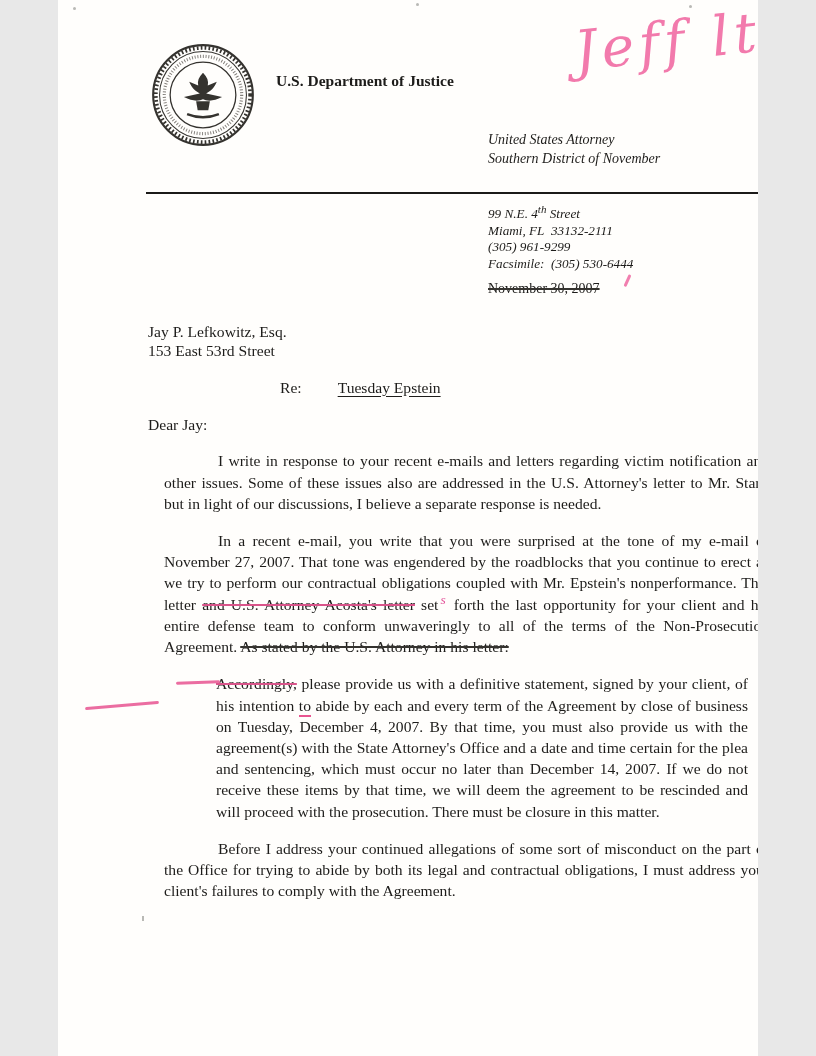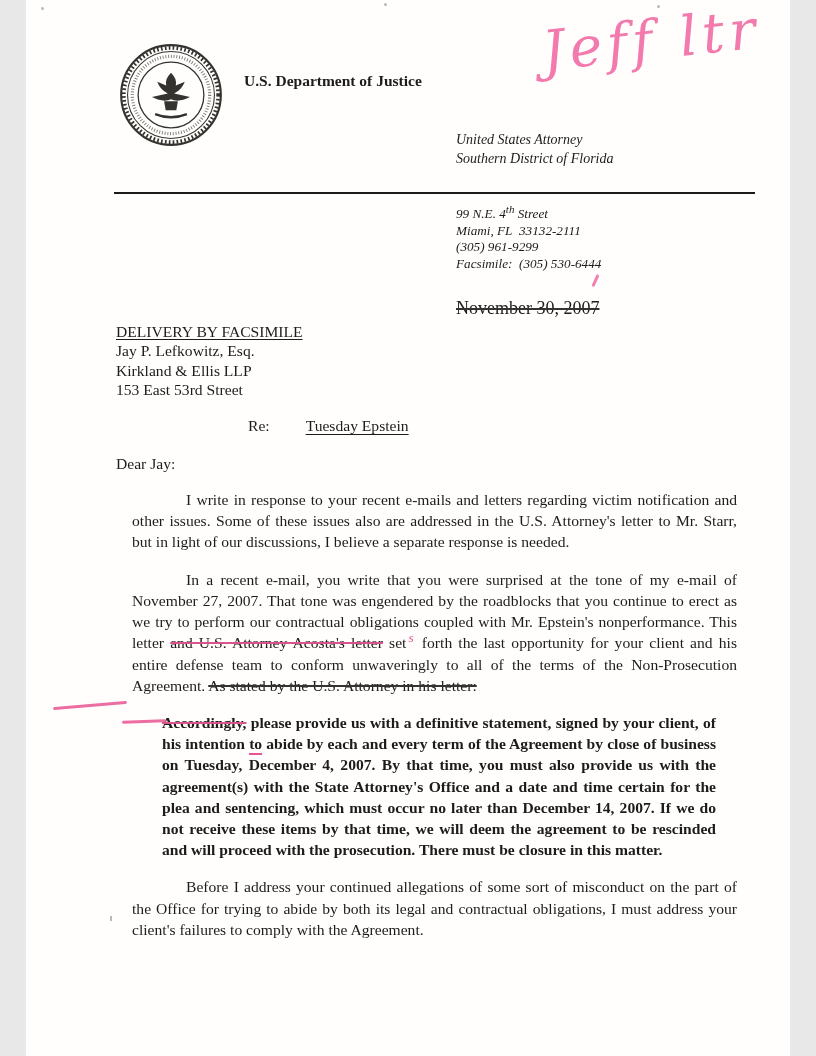--- a/index.html
+++ b/index.html
@@ -1,30 +1,30 @@
 <!DOCTYPE html>
 <html><head>
 <meta charset="utf-8">
 <style>
   html,body { margin:0; padding:0; background:#e8e8e8; }
   .page {
-    position:relative; width:764px; height:1056px; margin:0 auto;
+    position:relative; width:700px; height:1056px; margin:0 auto;
     background:#fffefc; overflow:hidden;
     font-family:"Liberation Serif", serif; color:#1d1c1a;
   }
   .speck { position:absolute; background:#8a8a86; border-radius:50%; width:3px; height:3px; opacity:.6; }
 
   
   .seal { position:absolute; left:92px; top:42px; width:106px; height:106px; }
   .agency { position:absolute; left:218px; top:72px; font-weight:bold; font-size:15.5px; }
   .office { position:absolute; left:430px; top:131px; font-style:italic; font-size:14px; line-height:1.35; }
   .rule { position:absolute; left:88px; top:192px; width:641px; height:2px; background:#1b1a18; }
   .addr { position:absolute; left:430px; top:203px; font-style:italic; font-size:13.2px; line-height:1.25; }
   .addr sup { font-size:11px; }
-  .date { position:absolute; left:430px; top:298px; font-size:18px; }
+  .date { position:absolute; left:430px; top:281px; font-size:14px; }
 
   
   .handwriting {
     position:absolute; left:516px; top:8px; font-size:55px; font-style:italic;
     color:#f0639f; transform:rotate(-6deg); letter-spacing:5px; opacity:.85;
     font-family:"DejaVu Serif", serif; white-space:nowrap;
   }
   .pen-tick { position:absolute; left:568px; top:274px; width:2.5px; height:13px; background:#ee5f9b; transform:rotate(24deg); border-radius:2px; opacity:.8; }
   .margin-stroke { position:absolute; left:27px; top:704px; width:74px; height:3px; background:#e85490; transform:rotate(-5deg); border-radius:3px; opacity:.85; }
   .acc-tail { position:absolute; left:-40px; top:8px; width:44px; height:3px; background:#e85490; transform:rotate(-2deg); border-radius:3px; opacity:.85; }
@@ -35,21 +35,21 @@
   .ins { color:#e3549a; font-style:italic; position:relative; top:-6px; font-size:13.5px; margin:0 2px; }
 
   
   .body-block { position:absolute; left:90px; top:322px; width:637px; font-size:15.6px; line-height:1.24; }
   .delivery { text-decoration:underline; text-underline-offset:2px; }
   .re-line { margin-top:17px; padding-left:132px; }
   .re-subject { text-decoration:underline; text-underline-offset:3px; margin-left:36px; }
   .salutation { margin-top:18px; }
   .para { margin:16px; margin-top:16px; text-align:justify; text-indent:54px; line-height:1.36; }
   .para.tight { margin-top:13px; }
-  .bq { position:relative; margin-top:14px; margin-left:46px; margin-right:37px; text-align:justify; line-height:1.36;font-weight:bold; }
+  .bq { position:relative; margin-top:14px; margin-left:68px; margin-right:37px; text-align:justify; line-height:1.36; }
 </style>
 </head>
 <body>
 
 <div class="page">
 
   <div class="speck" style="left:15px;top:7px"></div>
   <div class="speck" style="left:358px;top:3px"></div>
   <div class="speck" style="left:631px;top:5px"></div>
   <div class="speck" style="left:84px;top:916px;width:2px;height:5px;border-radius:0"></div>
@@ -66,41 +66,39 @@
       <path d="M35 68 Q50 74 65 68" stroke="#35332f" stroke-width="2.2" fill="none"></path>
     </svg>
   </div>
 
   <div class="agency">U.S. Department of Justice</div>
 
   <div class="handwriting">Jeff ltr</div>
 
   <div class="office">
     <div>United States Attorney</div>
-    <div>Southern District of Florida</div>
+    <div>Southern District of November</div>
   </div>
 
   <div class="rule"></div>
 
   <div class="addr">
     <div><span>99 N.E. 4</span><sup>th</sup><span> Street</span></div>
     <div>Miami, FL&nbsp; 33132-2111</div>
     <div>(305) 961-9299</div>
     <div>Facsimile:&nbsp; (305) 530-6444</div>
   </div>
 
   <div class="date strike-dark">November 30, 2007</div>
   <div class="pen-tick"></div>
   <div class="margin-stroke"></div>
 
   <div class="body-block">
 
-    <div class="delivery">DELIVERY BY FACSIMILE</div>
     <div>Jay P. Lefkowitz, Esq.</div>
-    <div>Kirkland &amp; Ellis LLP</div>
     <div>153 East 53rd Street</div>
 
     <div class="re-line"><span>Re:</span><span class="re-subject">Tuesday Epstein</span></div>
 
     <div class="salutation">Dear Jay:</div>
 
     <p class="para">I write in response to your recent e-mails and letters regarding victim notification and other issues. Some of these issues also are addressed in the U.S. Attorney's letter to Mr. Starr, but in light of our discussions, I believe a separate response is needed.</p>
 
     <p class="para tight"><span>In a recent e-mail, you write that you were surprised at the tone of my e-mail of November 27, 2007. That tone was engendered by the roadblocks that you continue to erect as we try to perform our contractual obligations coupled with Mr. Epstein's nonperformance. This letter </span><span class="strike-pink">and U.S. Attorney Acosta's letter</span><span> set</span><span class="ins">s</span><span> forth the last opportunity for your client and his entire defense team to conform unwaveringly to all of the terms of the Non-Prosecution Agreement. </span><span class="strike-dark">As stated by the U.S. Attorney in his letter:</span></p>
 

